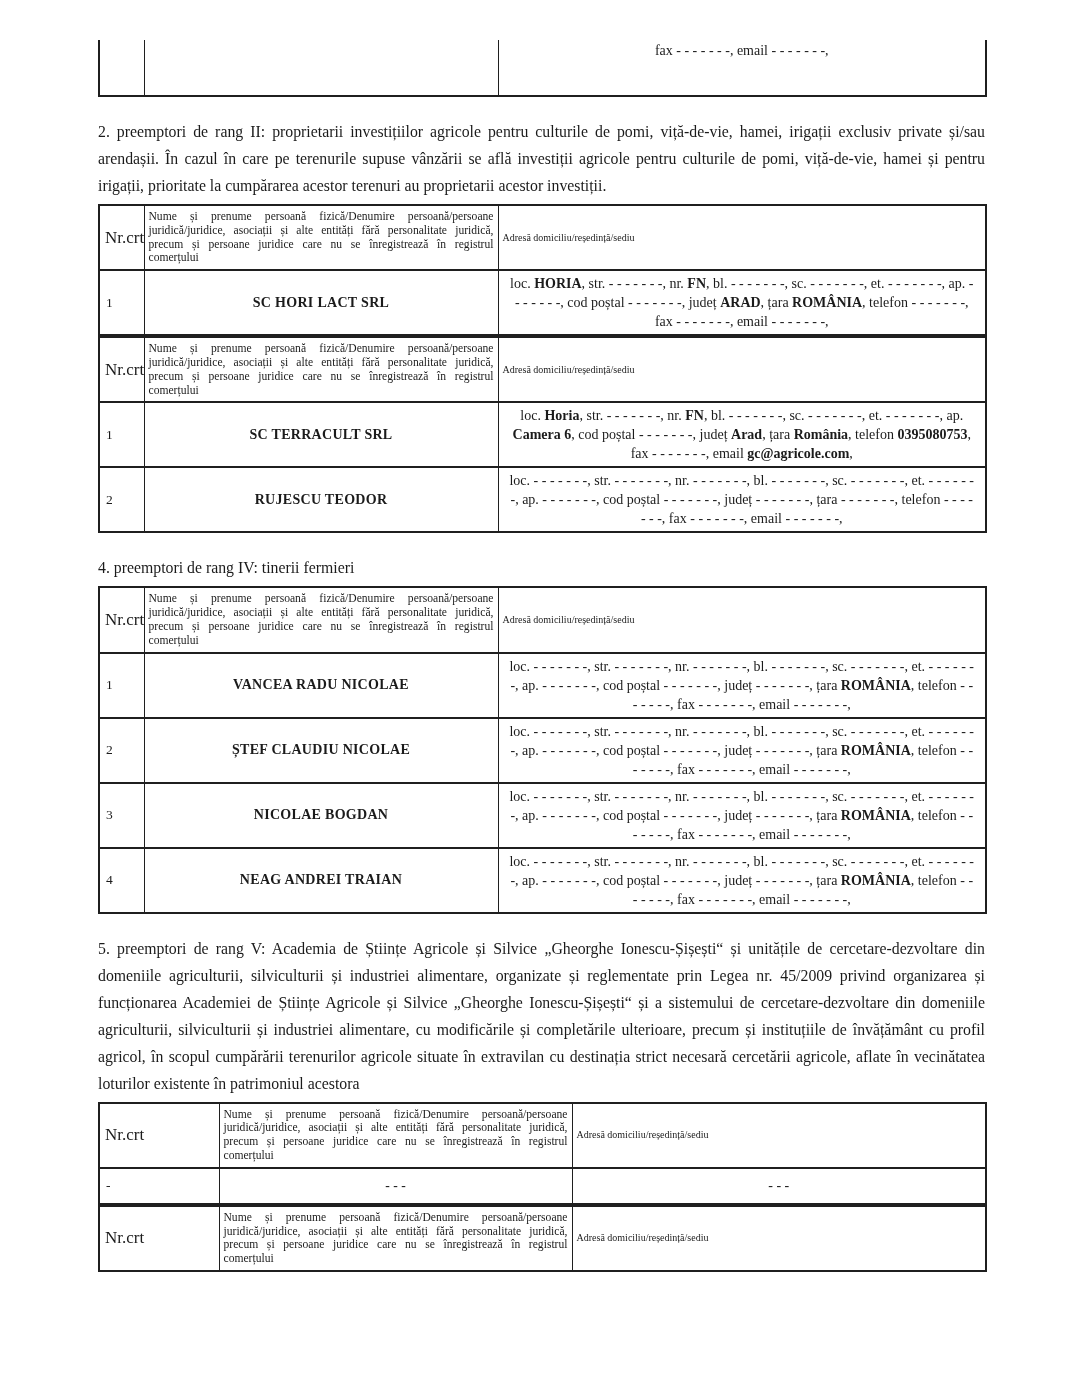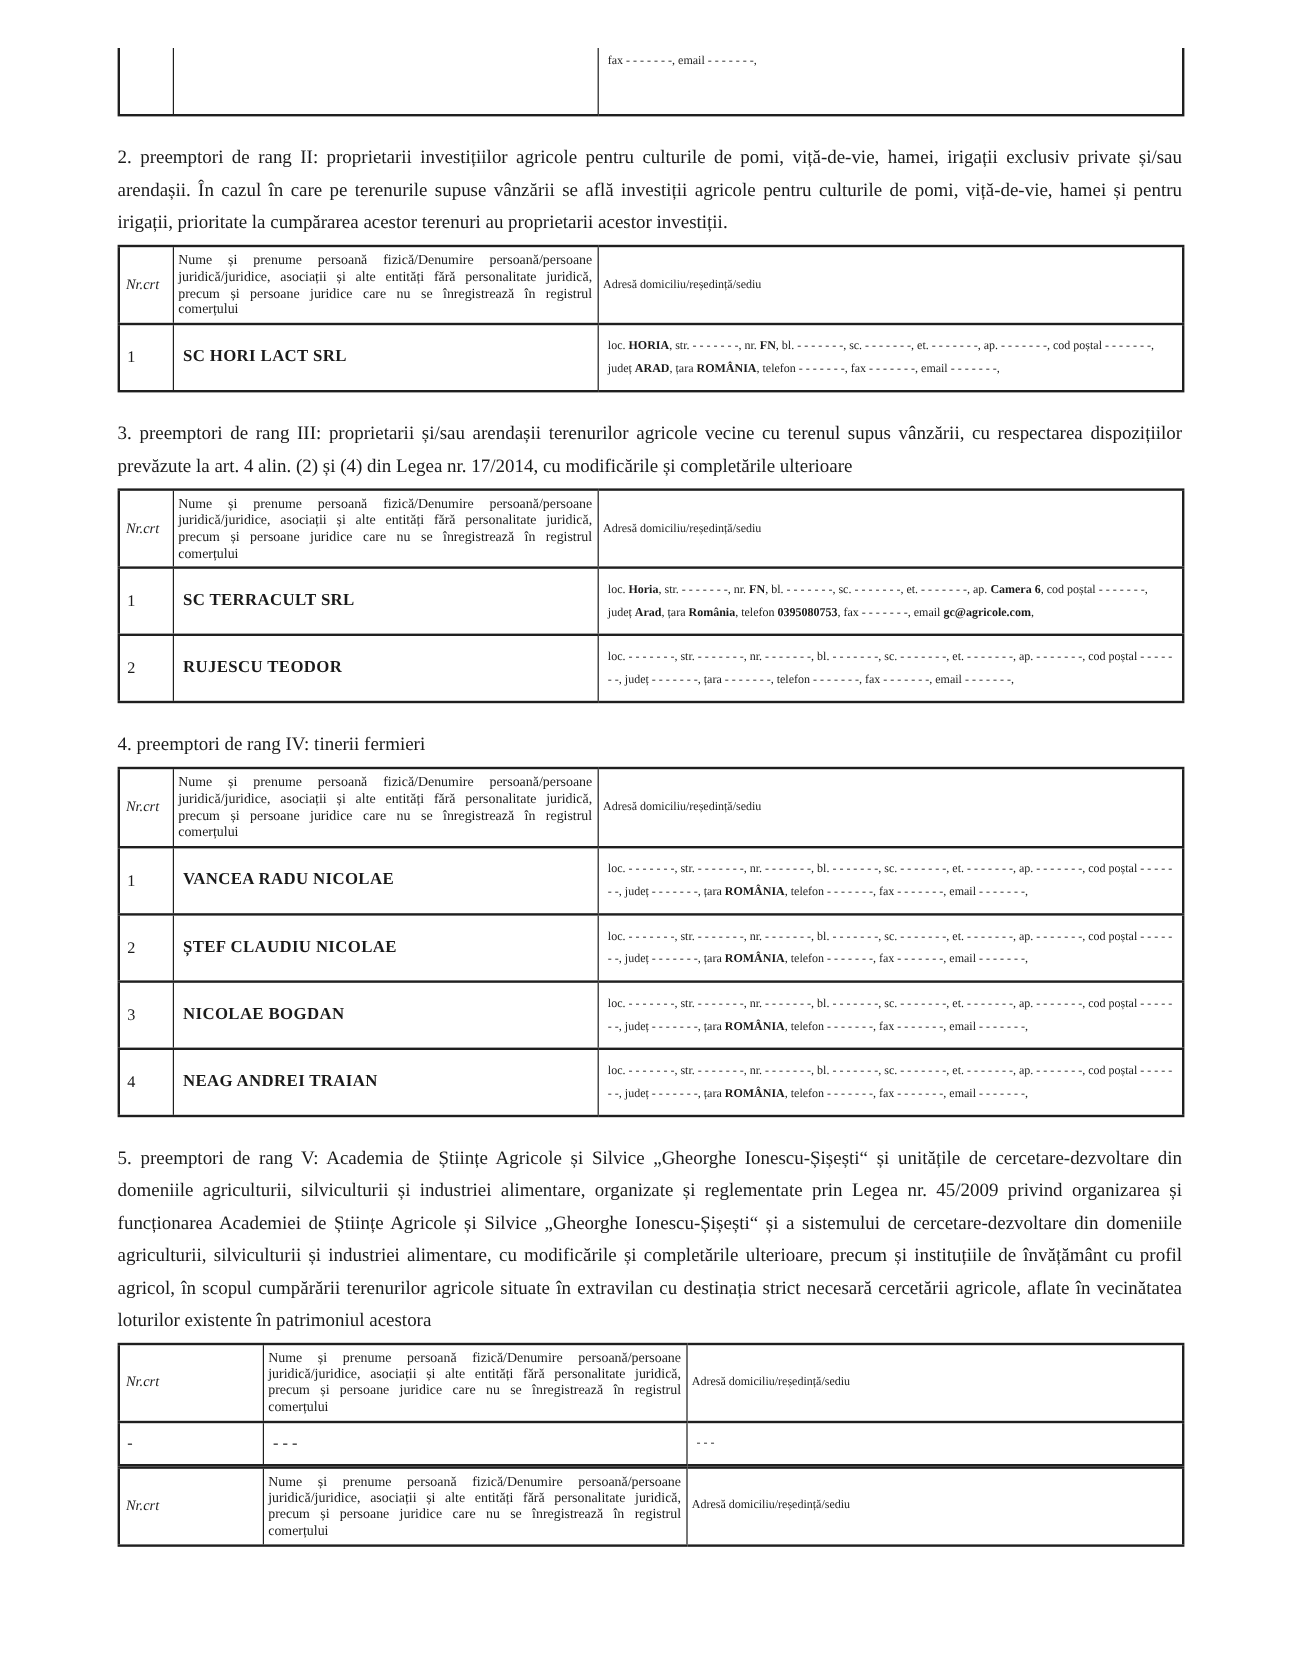--- a/index.html
+++ b/index.html
@@ -42,27 +42,27 @@
   .type-a col.w3 { width: 488px; }
   .type-b col.w1 { width: 120px; }
   .type-b col.w2 { width: 353px; }
   .type-b col.w3 { width: 414px; }
 
   tr.head td {
     font-size: 11.6px;
     line-height: 13.8px;
     padding: 4px 4px;
   }
-  tr.head td.c1 { font-size: 12px; padding-left: 5px; font-style: italic; }
+  tr.head td.c1 { font-size: 17px; padding-left: 5px; }
   tr.head td.c2 { text-align: justify; }
   tr.head td.c3 { font-size: 10px; }
 
   tr.row td.c1 { font-size: 13.5px; padding-left: 6px; }
-  tr.row td.c2 { font-weight: bold; font-size: 14px; letter-spacing: 0.3px; }
-  tr.row td.c3 { font-size: 10px; line-height: 19px; }
+  tr.row td.c2 { font-weight: bold; font-size: 14px; letter-spacing: 0.3px; text-align: center; }
+  tr.row td.c3 { font-size: 14px; line-height: 19px; text-align: center; }
   .type-a tr.row td { height: 56px; }
   .type-b tr.row td { height: 36px; }
   .type-b tr.row td.c2 { font-weight: normal; font-size: 13.6px; letter-spacing: 0; }
 
   
   table.fragment { border-top: none; }
   table.fragment td {
     border-top: none;
     height: 24px;
     vertical-align: top;
@@ -108,21 +108,20 @@
       <tr class="row">
         <td class="c1">1</td>
         <td class="c2">SC HORI LACT SRL</td>
         <td class="c3">loc. <b>HORIA</b>, str. - - - - - - -, nr. <b>FN</b>, bl. - - - - - - -, sc. - - - - - - -, et. - - - - - - -, ap. - - - - - - -, cod poștal - - - - - - -, județ <b>ARAD</b>, țara <b>ROMÂNIA</b>, telefon - - - - - - -, fax - - - - - - -, email - - - - - - -,</td>
       </tr>
     </tbody>
       </table>
   </section>
 
   <section>
-    <p class="para">3. preemptori de rang III: proprietarii și/sau arendașii terenurilor agricole vecine cu terenul supus vânzării, cu respectarea dispozițiilor prevăzute la art. 4 alin. (2) și (4) din Legea nr. 17/2014, cu modificările și completările ulterioare</p>
     <table class="tbl type-a">
       <colgroup>
           <col class="w1">
           <col class="w2">
           <col class="w3">
         </colgroup>
       <tbody>
           <tr class="head">
         <td class="c1">Nr.crt</td>
         <td class="c2">Nume și prenume persoană fizică/Denumire persoană/persoane juridică/juridice, asociații și alte entități fără personalitate juridică, precum și persoane juridice care nu se înregistrează în registrul comerțului</td>

